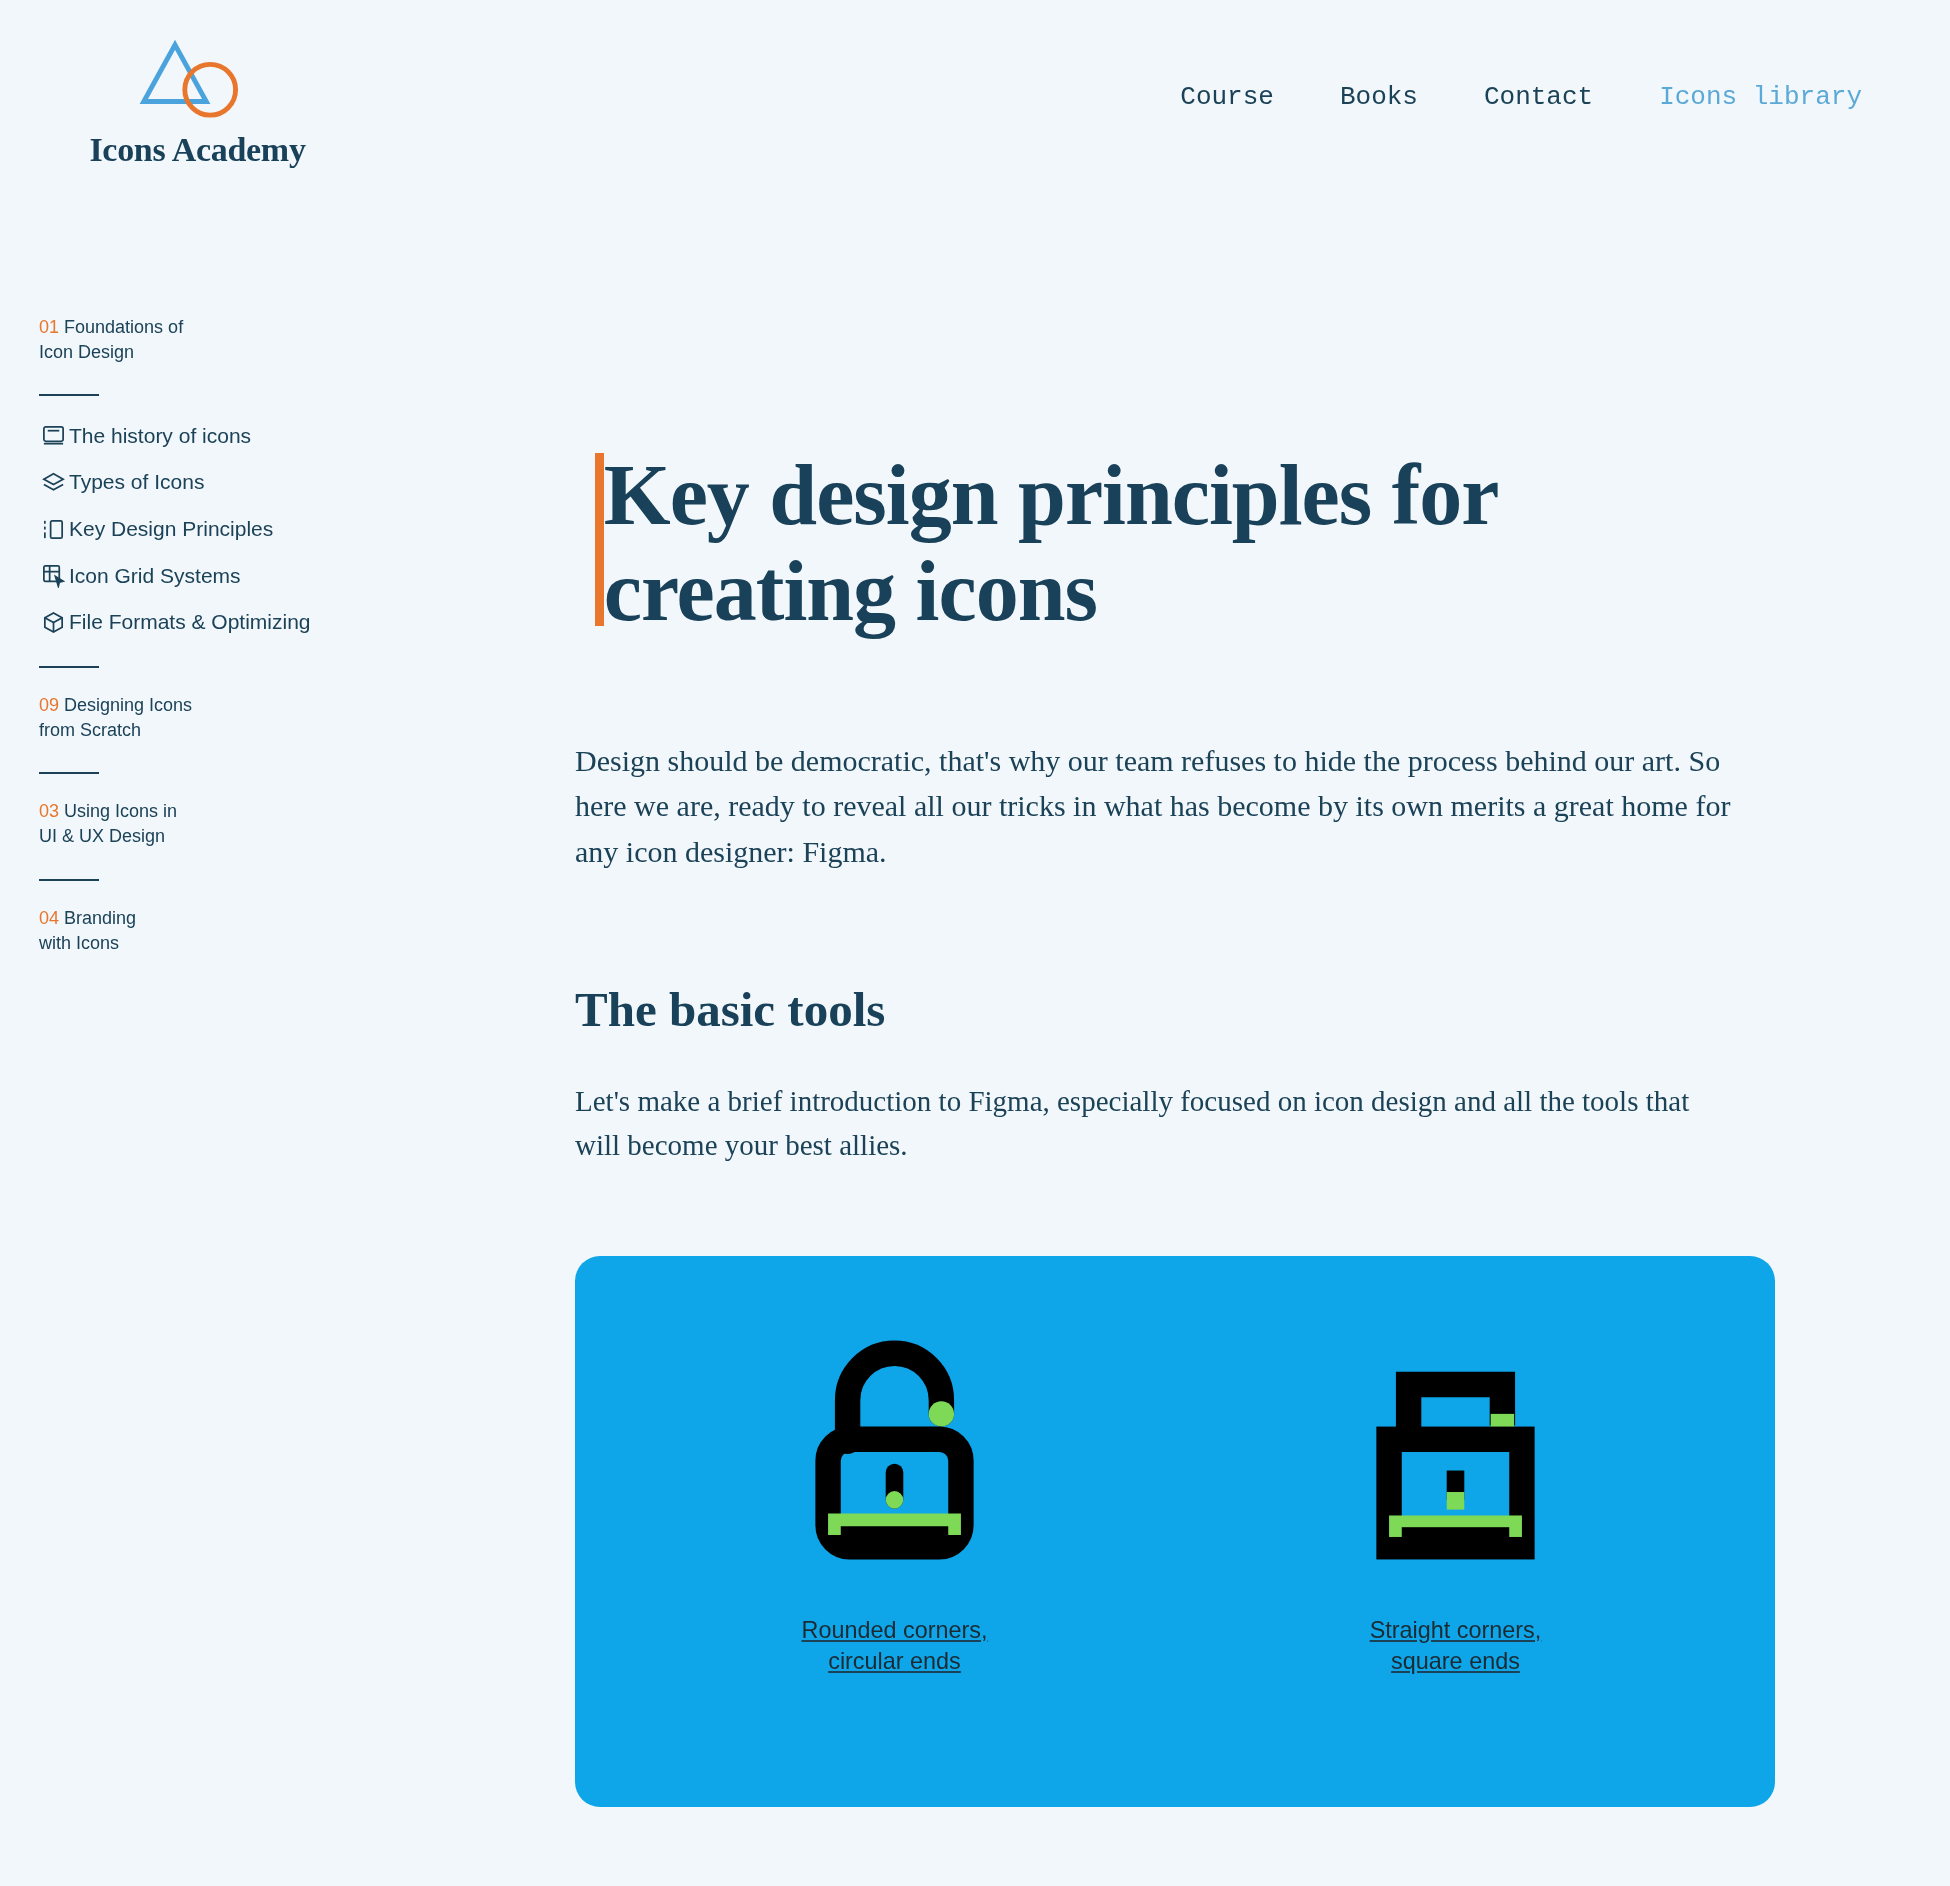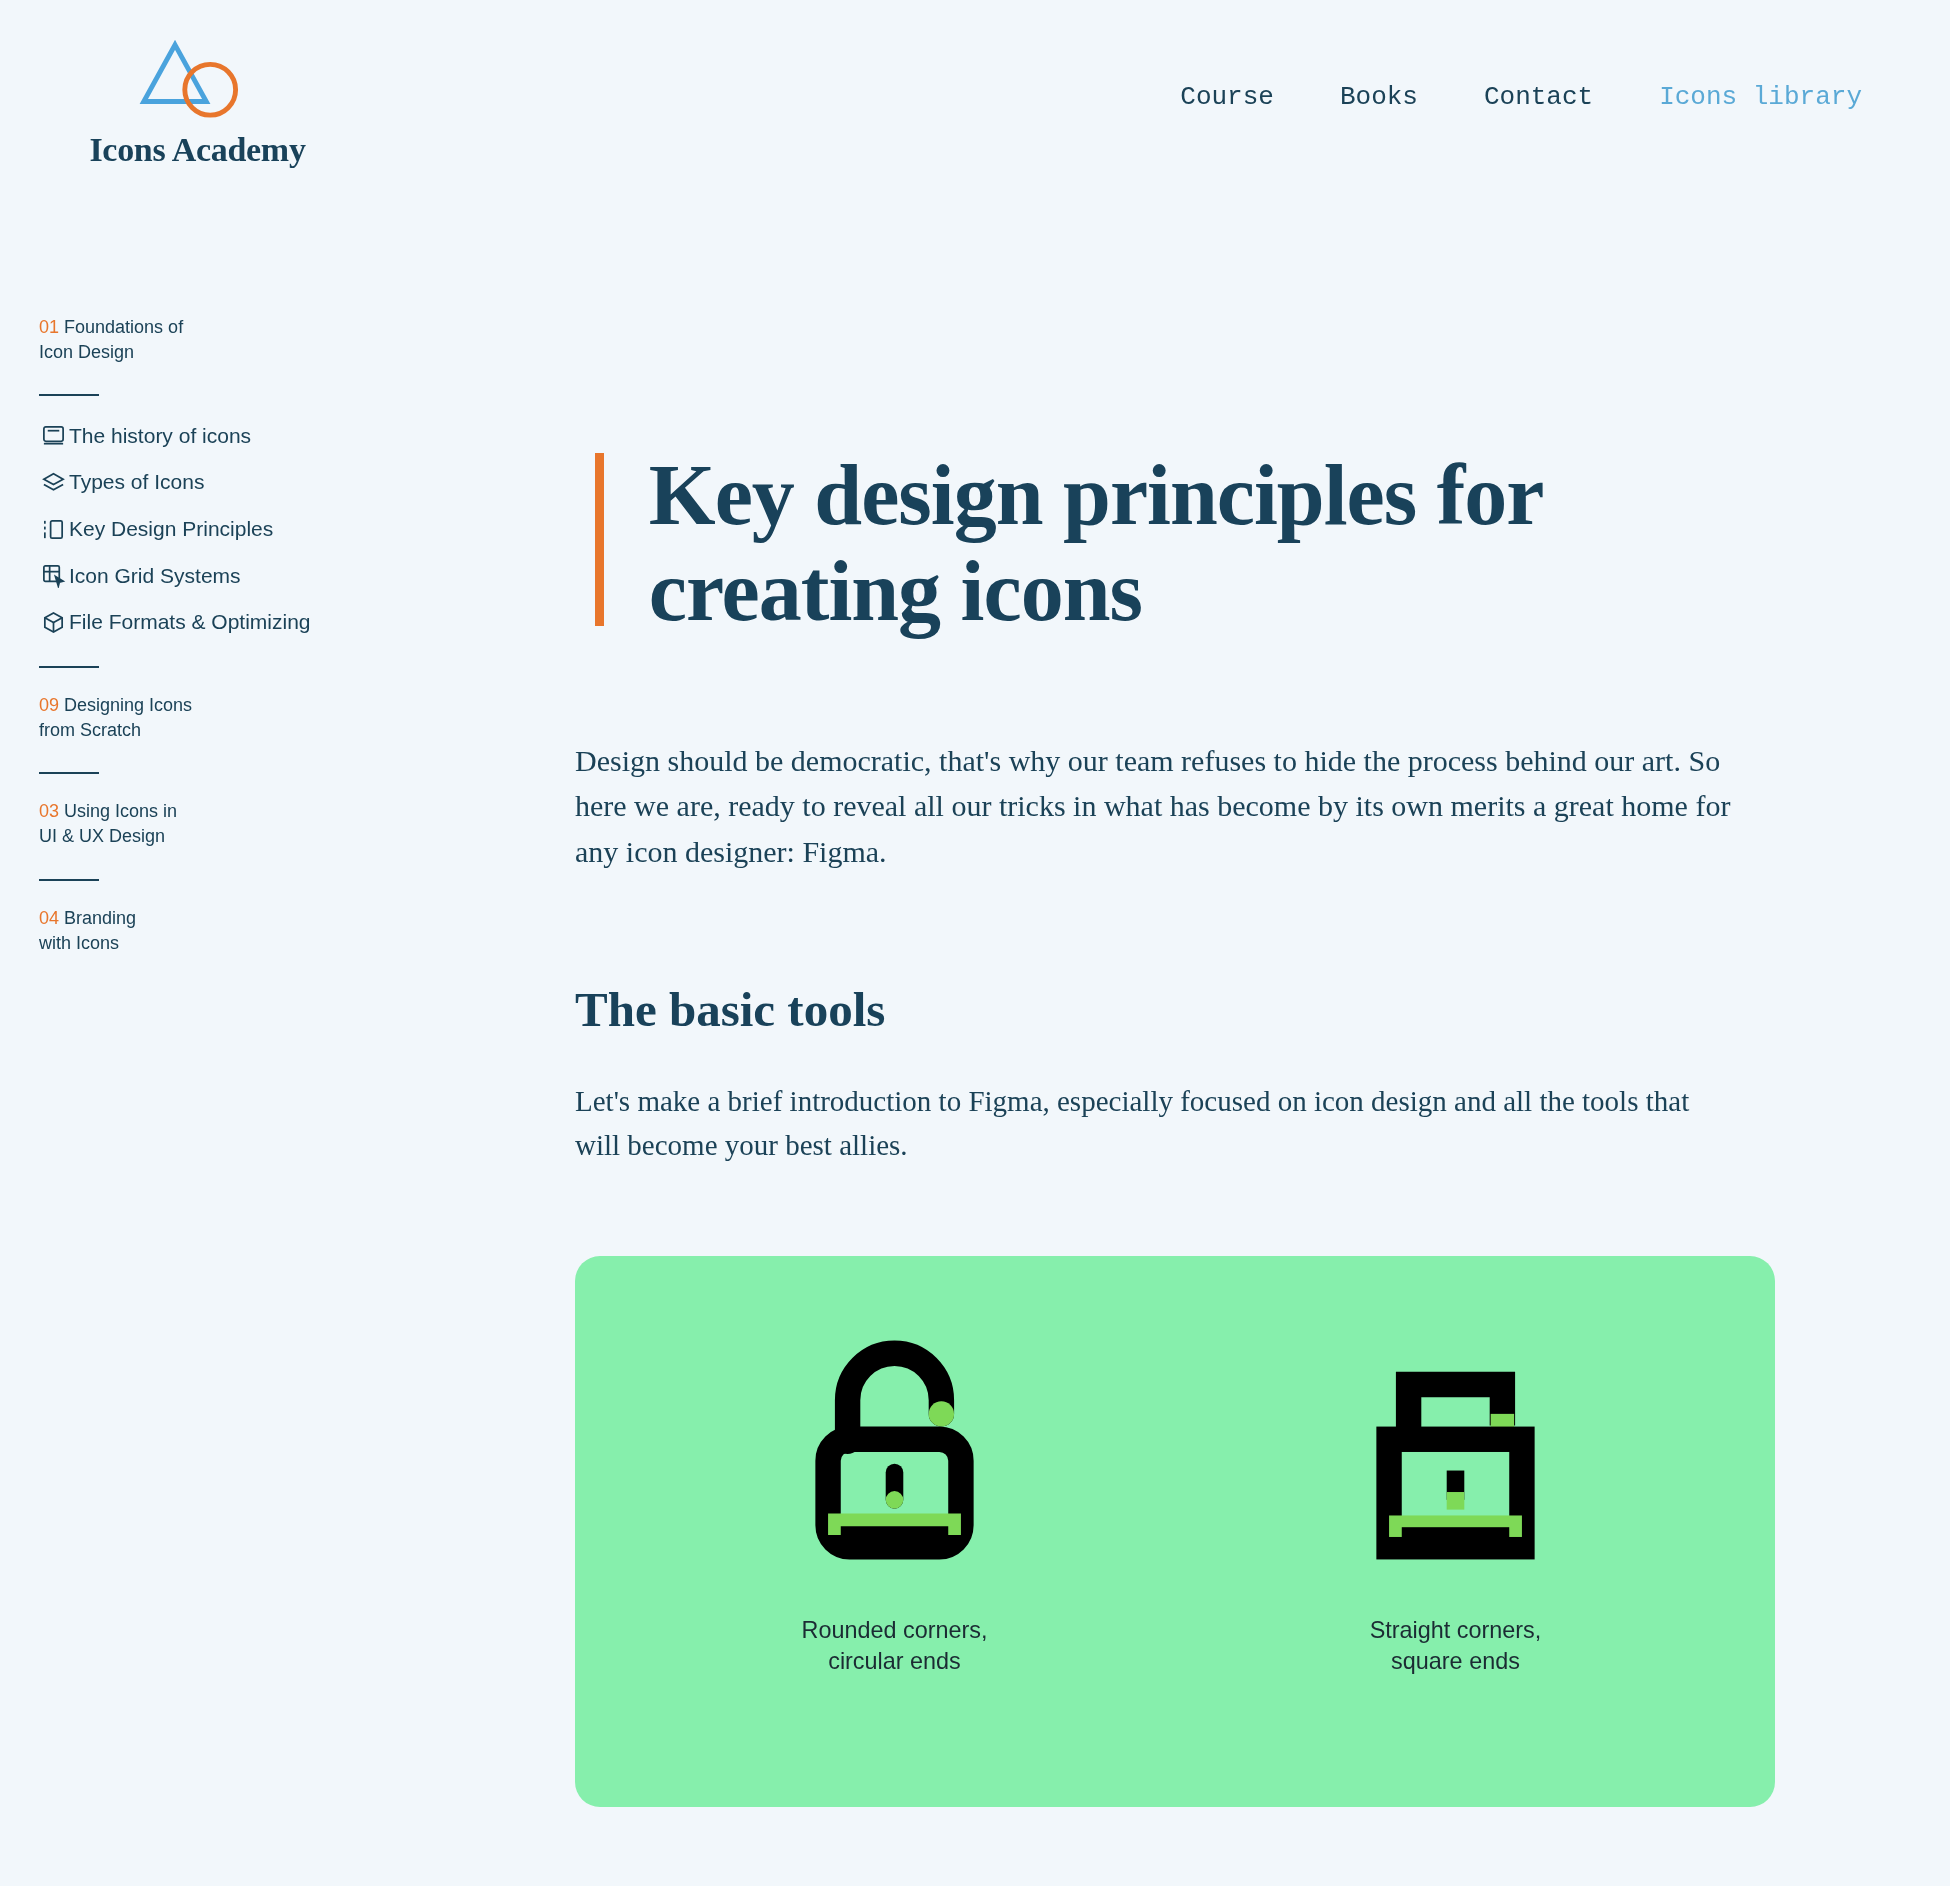--- a/index.html
+++ b/index.html
@@ -112,21 +112,20 @@
 
   
   .main {
     flex: 1;
     padding: 278px 137px 0 29px;
     max-width: 1365px;
   }
   .title-wrap {
     display: flex;
     align-items: stretch;
-    gap: 45px;
     padding-left: 20px;
   }
   .title-bar {
     width: 8.8px;
     background: #e8762c;
     flex: 0 0 8.8px;
     margin-top: 5.9px;
     margin-bottom: 13.7px;
   }
   h1 {
@@ -157,26 +156,27 @@
     font-family: "Liberation Serif", serif;
     font-size: 29px;
     line-height: 1.52;
     margin: 41px 0 0 0;
     color: #1b4257;
     max-width: 1122px;
   }
 
   
   .figure-card {
-    background: #86efac;
+    background: #0ea5e9;
     border-radius: 25px;
     margin: 88px 0 0 0;
     padding: 68px 39px 78px 39px;
     width: 1200px;
     height: 551px;
+    text-decoration: underline;
   }
   .figure-row {
     display: flex;
     justify-content: space-around;
     align-items: flex-start;
   }
   .figure-item {
     display: flex;
     flex-direction: column;
     align-items: center;

